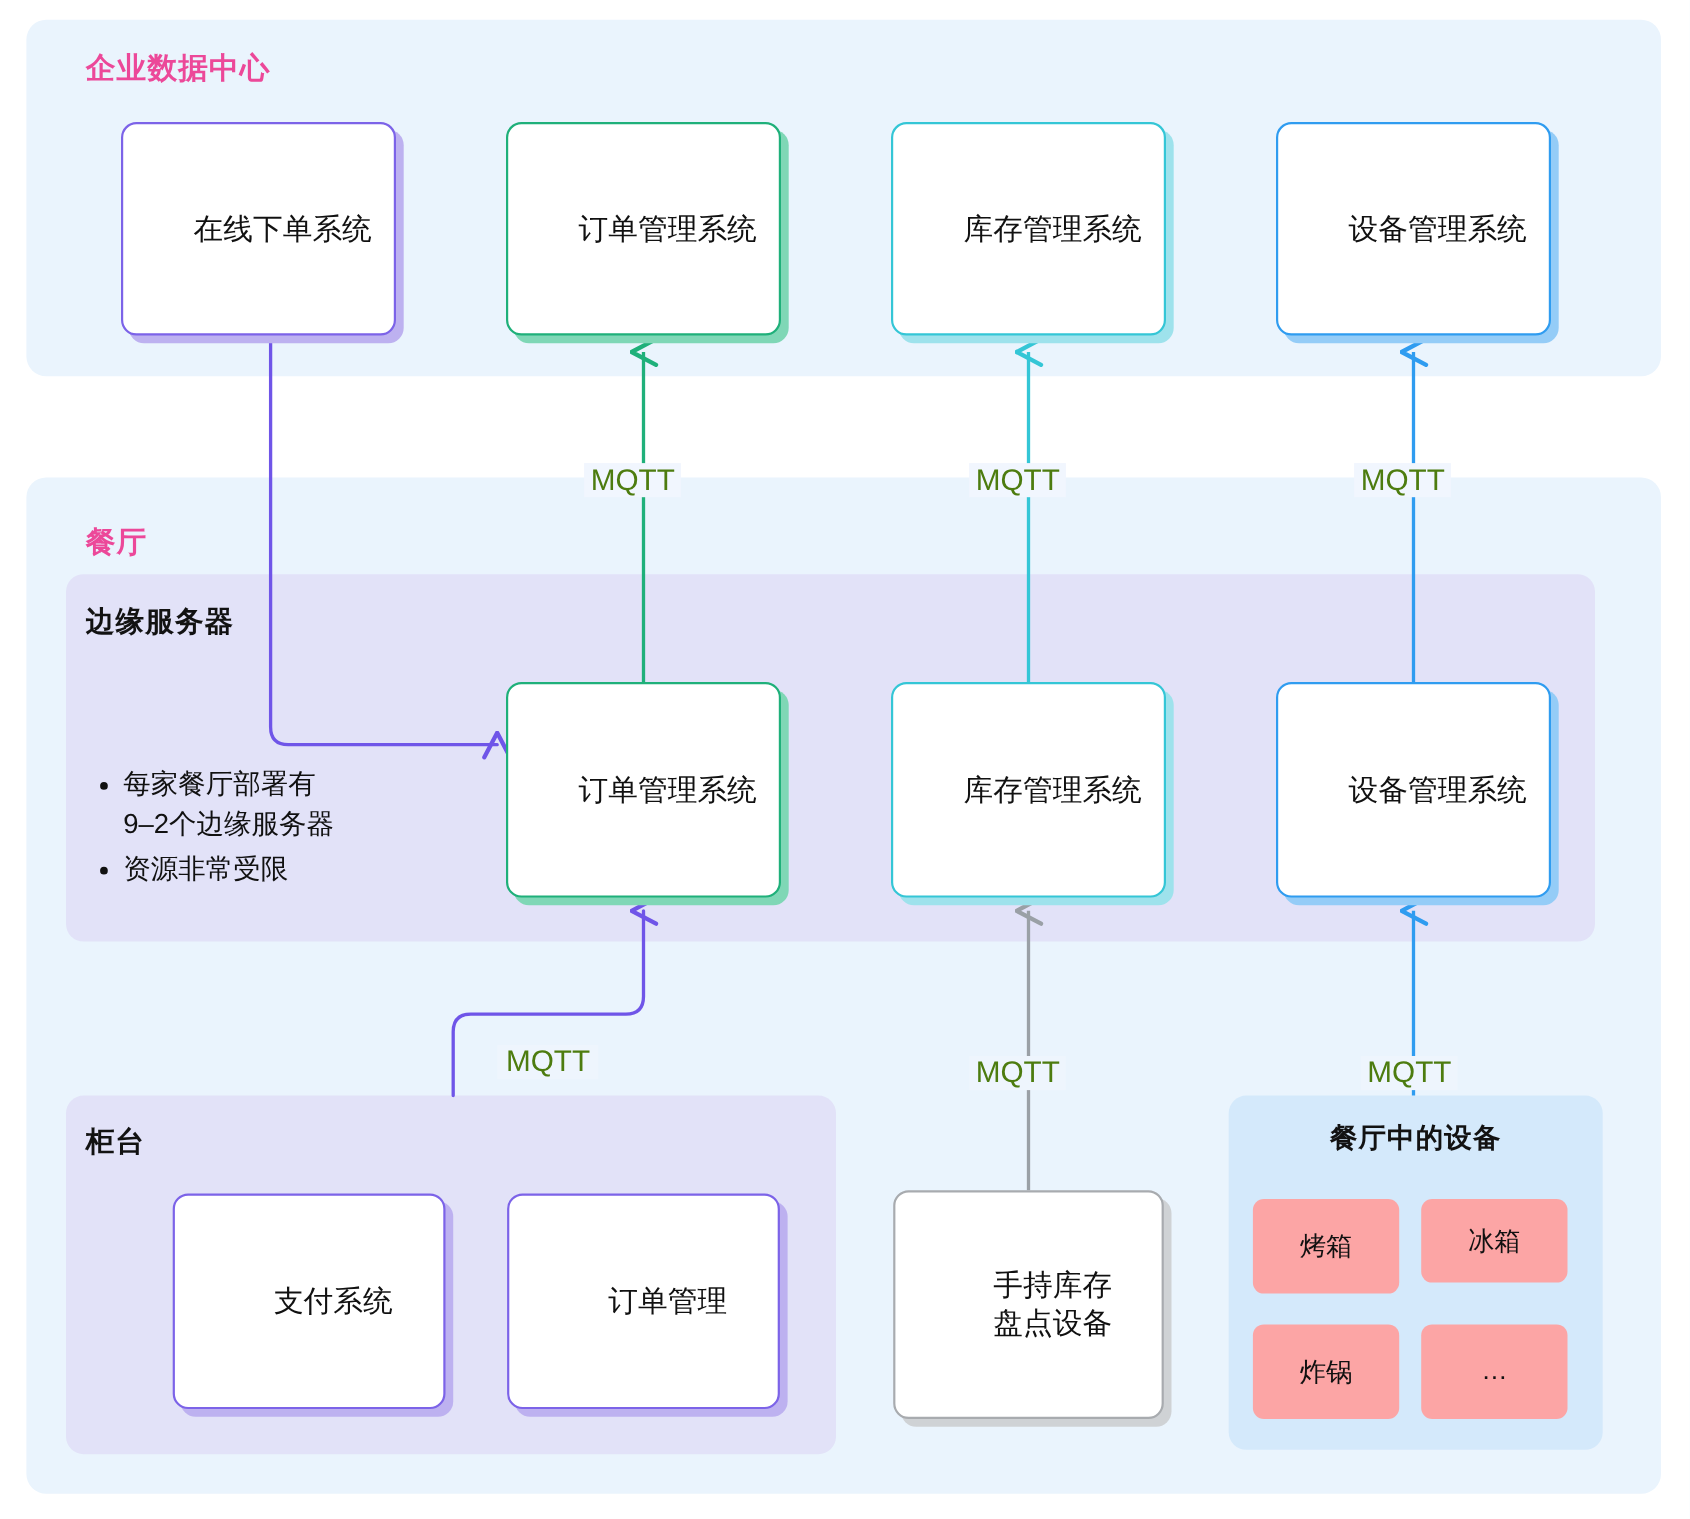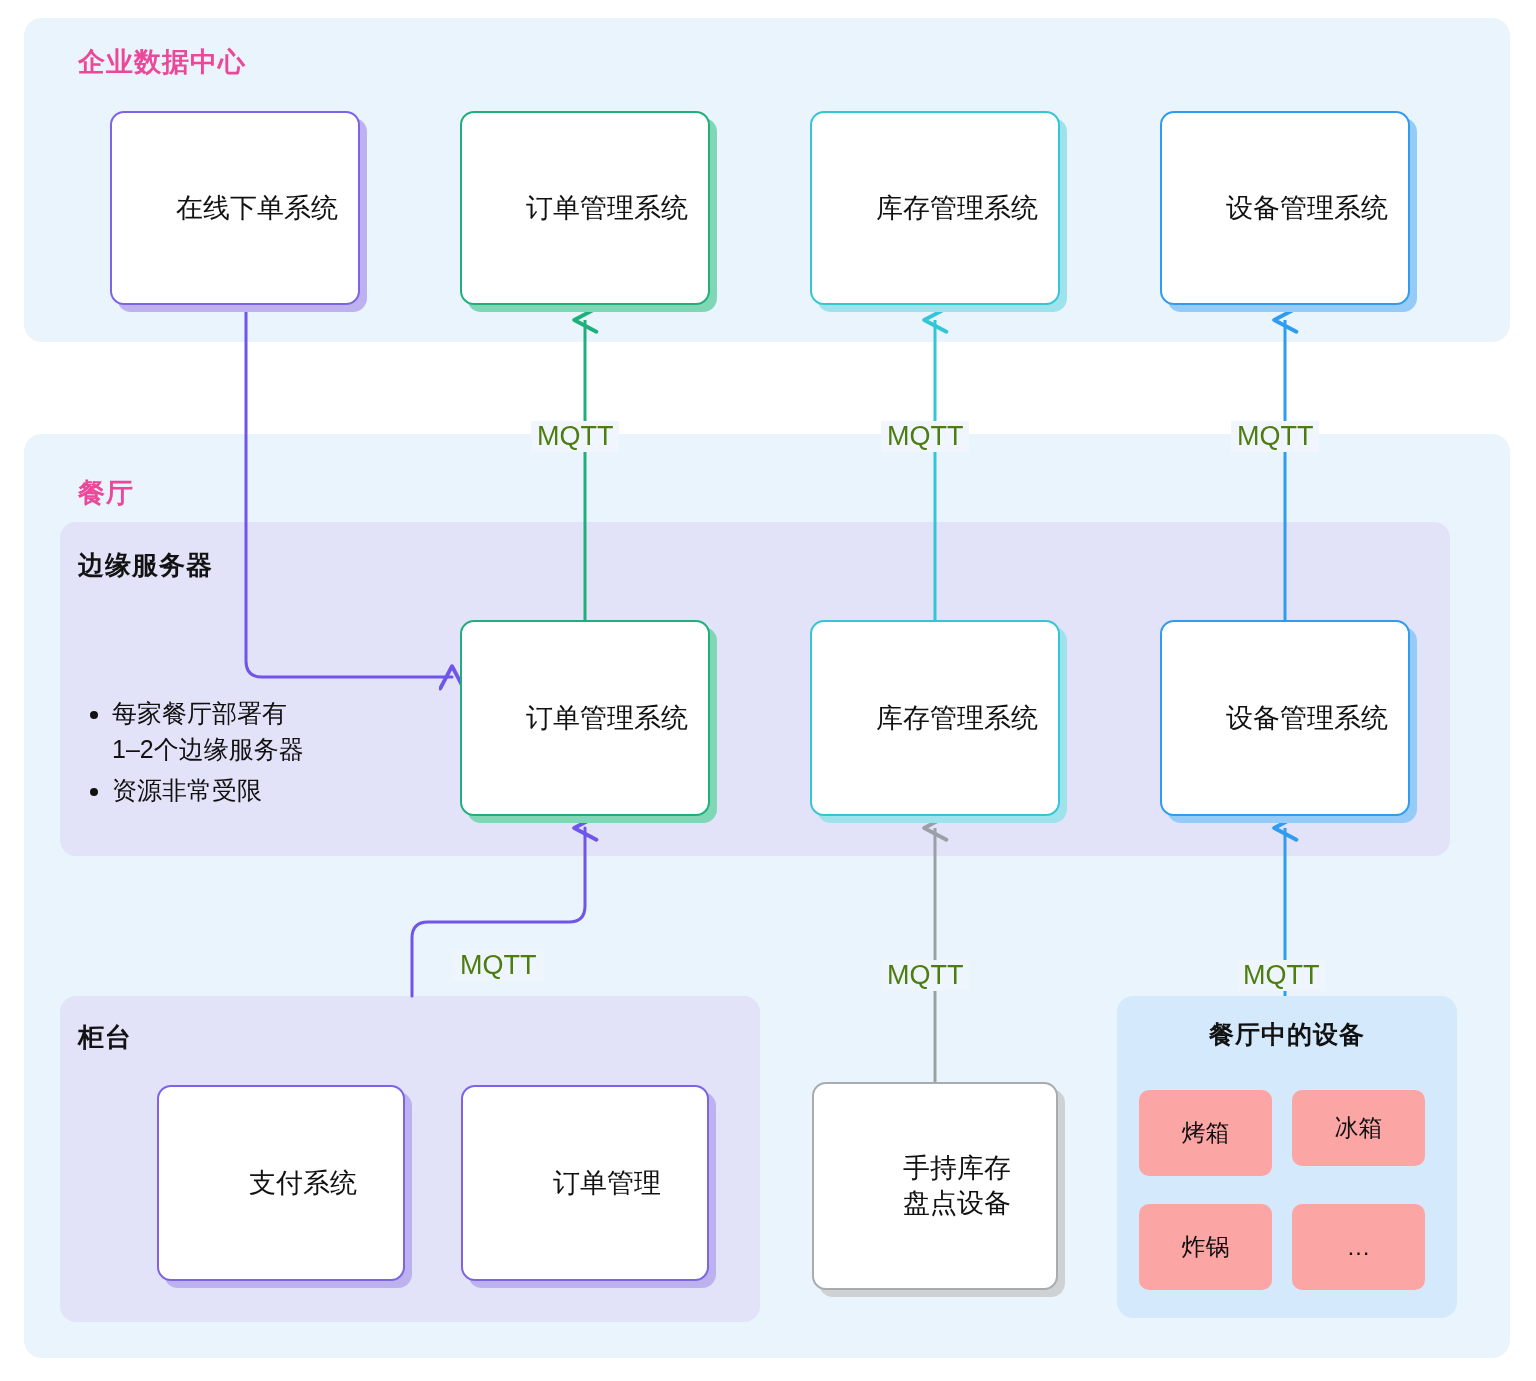--- a/index.html
+++ b/index.html
@@ -193,21 +193,21 @@
   <div class="card teal" style="left:810px; top:620px; width:250px; height:196px;">
     <span class="lbl">库存管理系统</span>
   </div>
   <div class="card blue" style="left:1160px; top:620px; width:250px; height:196px;">
     <span class="lbl">设备管理系统</span>
   </div>
 
   <div class="notes" style="left:82px; top:696px; width:340px;">
     <ul>
       <li style="white-space:pre-line;">每家餐厅部署有
-1–2个边缘服务器</li>
+9–2个边缘服务器</li>
       <li style="white-space:pre-line;">资源非常受限</li>
     </ul>
   </div>
 
   <div class="card purple" style="left:113px; top:1085px; width:248px; height:196px;margin-left:44px;">
     <span class="lbl">支付系统</span>
   </div>
   <div class="card purple" style="left:461px; top:1085px; width:248px; height:196px;">
     <span class="lbl">订单管理</span>
   </div>

